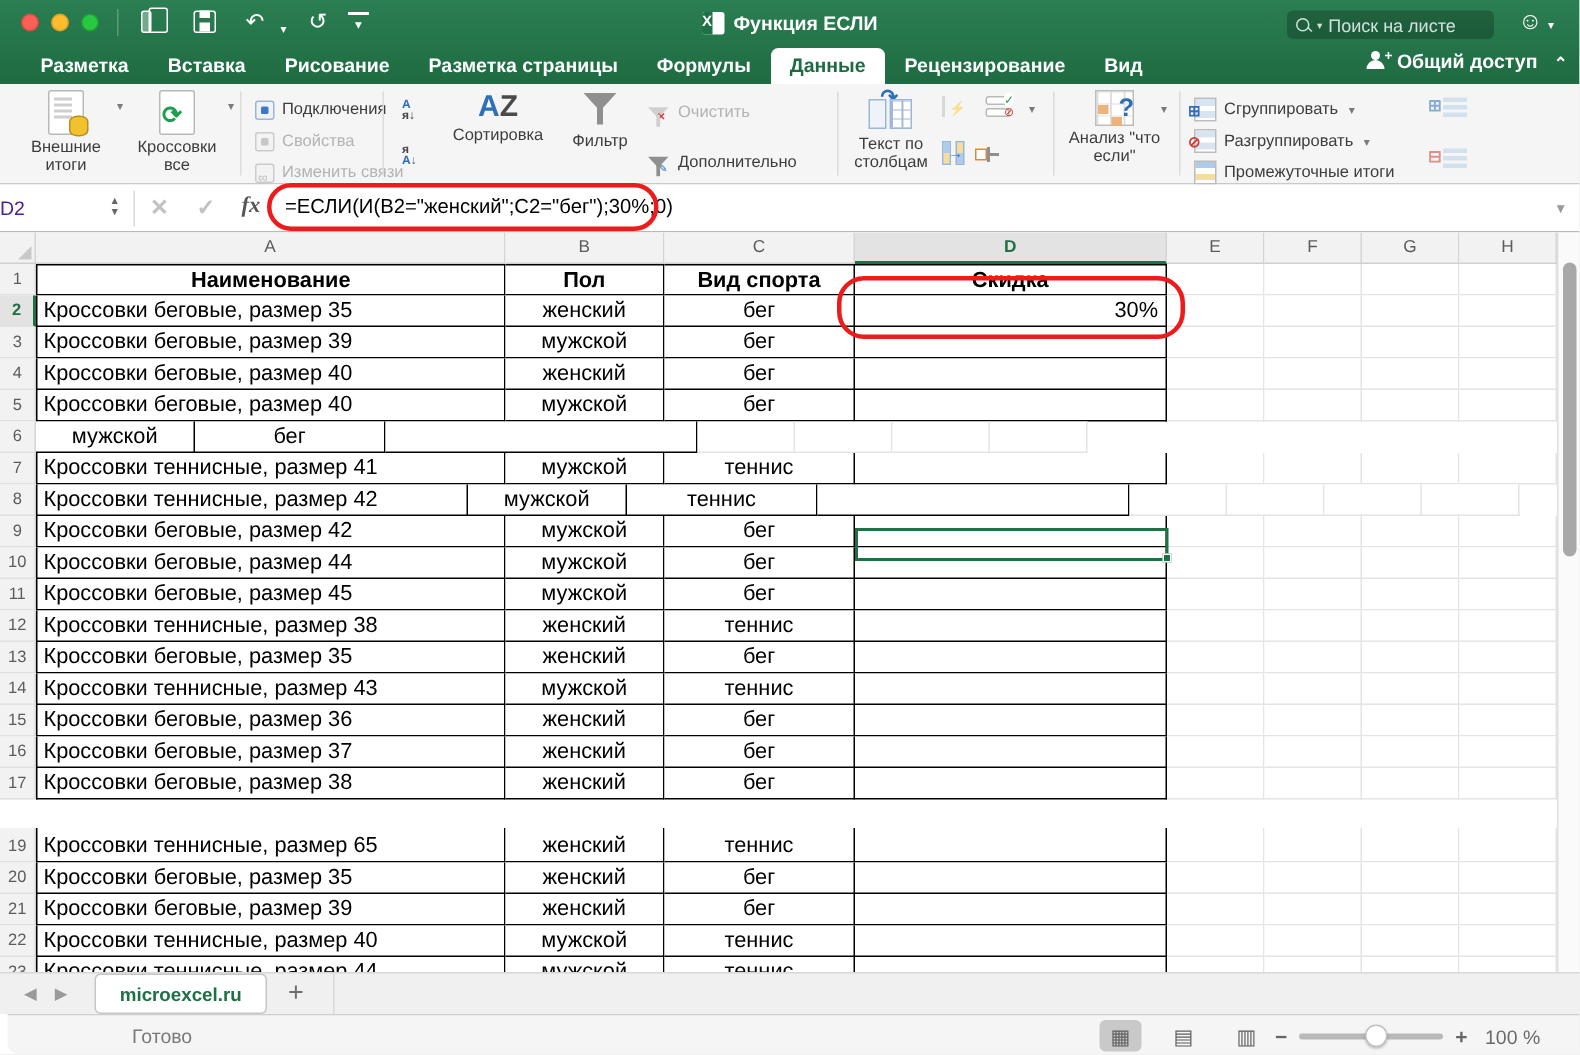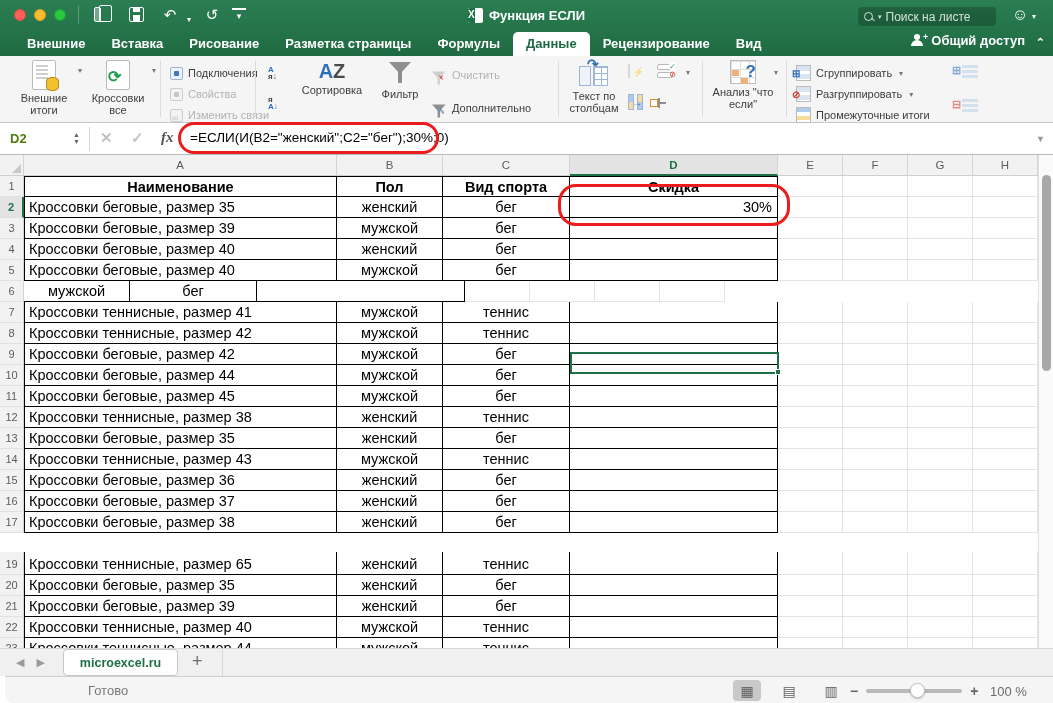--- a/index.html
+++ b/index.html
@@ -112,21 +112,21 @@
   .grp-ic .sym { position:absolute; left:-5px; top:2px; font-size:10px; font-weight:700; }
   .sym-plus { color:#2f6fb8; } .sym-no { color:#d23a34; }
   .sub-ic { position:relative; width:15px; height:16px; border:1px solid #bcbcbc; background:linear-gradient(#aecbeb 4px, #fff 4px, #fff 8px, #f5dd9a 8px, #f5dd9a 12px, #fff 12px); flex:0 0 auto; }
   .outline-ic { position:absolute; width:26px; height:16px; opacity:0.55; }
   .outline-ic .bars { position:absolute; right:0; top:1px; width:16px; height:3px; background:#b9cfe8; box-shadow:0 5px 0 #b9cfe8, 0 10px 0 #b9cfe8; }
   .outline-ic .pm { position:absolute; left:0; top:0px; font-size:11px; font-weight:700; }
 
   
   .formulabar { position:absolute; left:0; top:123px; width:100%; height:32px; background:#fff; border-bottom:1px solid #b9b9b9; }
   .namebox { position:absolute; left:0; top:0; width:88px; height:100%; display:flex; align-items:center; }
-  .namebox .ref { font-size:13px; color:#4d7c0f; padding-left:10px; flex:1;font-weight:bold; }
+  .namebox .ref { font-size:13px; color:#4c1d95; flex:1; }
   .spinner { display:flex; flex-direction:column; gap:1px; padding-right:8px; color:#666; font-size:7px; line-height:6px; }
   .nb-sep { position:absolute; left:89px; top:4px; width:1px; height:24px; background:#d9d9d9; }
   .fb-x { position:absolute; left:100px; top:6px; color:#c2c2c2; font-size:15px; font-weight:700; }
   .fb-check { position:absolute; left:131px; top:6px; color:#c2c2c2; font-size:15px; font-weight:700; }
   .fb-fx { position:absolute; left:161px; top:6px; color:#555; font-size:15px; font-style:italic; font-family:"Liberation Serif", serif; font-weight:700; }
   .fb-formula { position:absolute; left:190px; top:7px; font-size:13.5px; color:#000; white-space:nowrap; }
   .fb-dd { position:absolute; right:8px; top:11px; color:#9a9a9a; font-size:9px; }
 
   
   .grid { position:absolute; left:0; top:155px; width:1053px; height:493px; background:#fff; overflow:hidden; }
@@ -204,21 +204,21 @@
       </div>
       <div class="searchbox">
         <span class="mag"></span>
         <span class="search-caret">▾</span>
         <span class="search-ph">Поиск на листе</span>
       </div>
       <span class="smiley">☺</span>
       <span class="smiley-caret">▾</span>
     </div>
     <div class="tabsrow" id="tabsrow">
-        <span class="rtab">Внешние</span>
+        <span class="rtab">Разметка</span>
         <span class="rtab">Вставка</span>
         <span class="rtab">Рисование</span>
         <span class="rtab">Разметка страницы</span>
         <span class="rtab">Формулы</span>
         <span class="rtab active">Данные</span>
         <span class="rtab">Рецензирование</span>
         <span class="rtab">Вид</span>
       </div>
     <div class="share-area">
       <span class="person">
@@ -453,21 +453,21 @@
         <div class="cell tbl center" style="width: 106px;">мужской</div>
         <div class="cell tbl center" style="width: 127px;">теннис</div>
         <div class="cell tbl right" style="width: 208px;"></div>
         <div class="cell empty" style="width: 65px;"></div>
         <div class="cell empty" style="width: 65px;"></div>
         <div class="cell empty" style="width: 65px;"></div>
         <div class="cell empty" style="width: 65px;"></div>
       </div>
       <div class="sheetrow" style="top: 168px;">
         <div class="rowhdr">8</div>
-        <div class="cell tbl left first" style="width: 313px; text-align: right;">Кроссовки теннисные, размер 42</div>
+        <div class="cell tbl left first" style="width: 288px; text-align: right;">Кроссовки теннисные, размер 42</div>
         <div class="cell tbl center" style="width: 106px;">мужской</div>
         <div class="cell tbl center" style="width: 127px;">теннис</div>
         <div class="cell tbl right" style="width: 208px;"></div>
         <div class="cell empty" style="width: 65px;"></div>
         <div class="cell empty" style="width: 65px;"></div>
         <div class="cell empty" style="width: 65px;"></div>
         <div class="cell empty" style="width: 65px;"></div>
       </div>
       <div class="sheetrow" style="top: 189px;">
         <div class="rowhdr">9</div>

